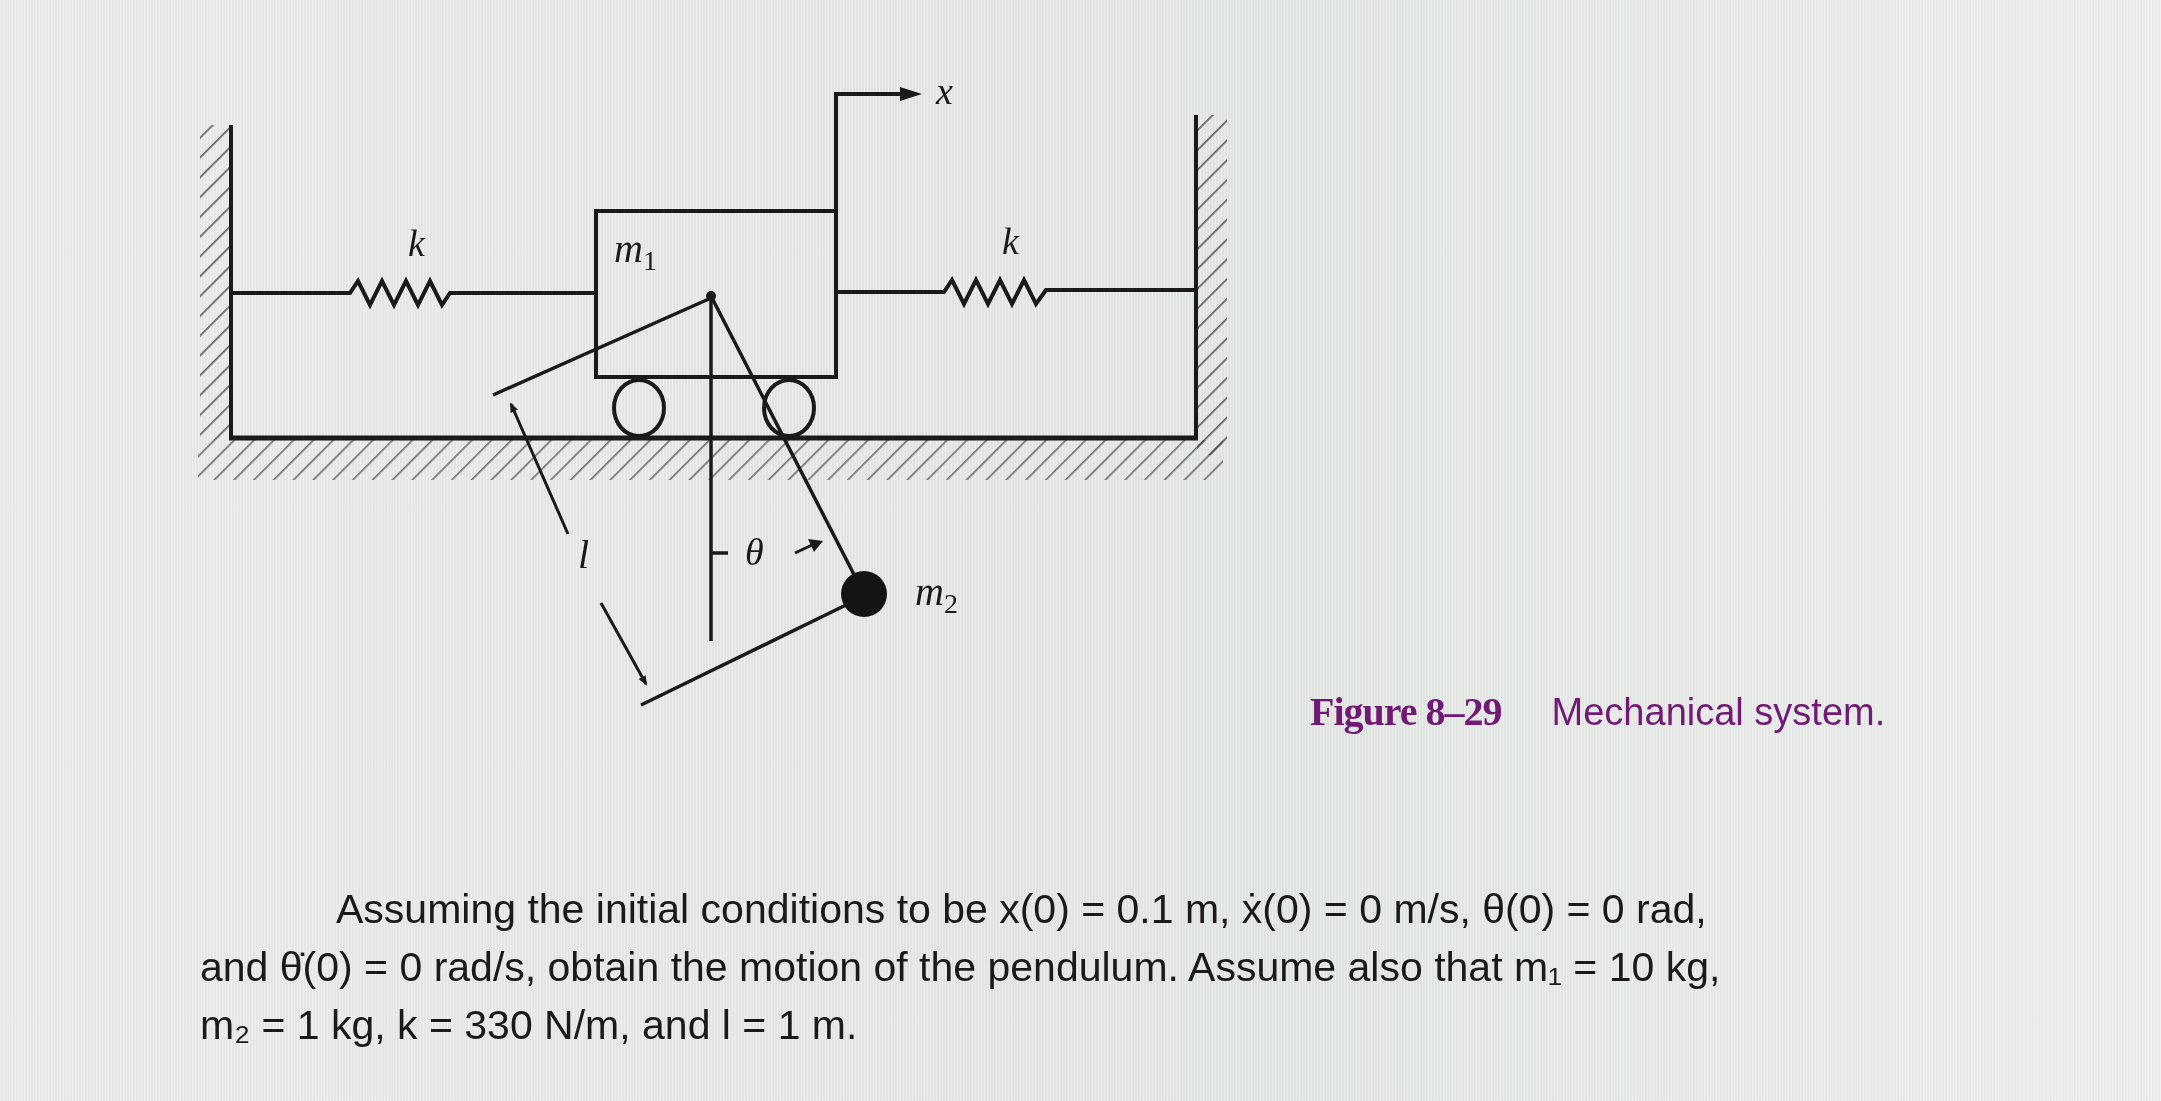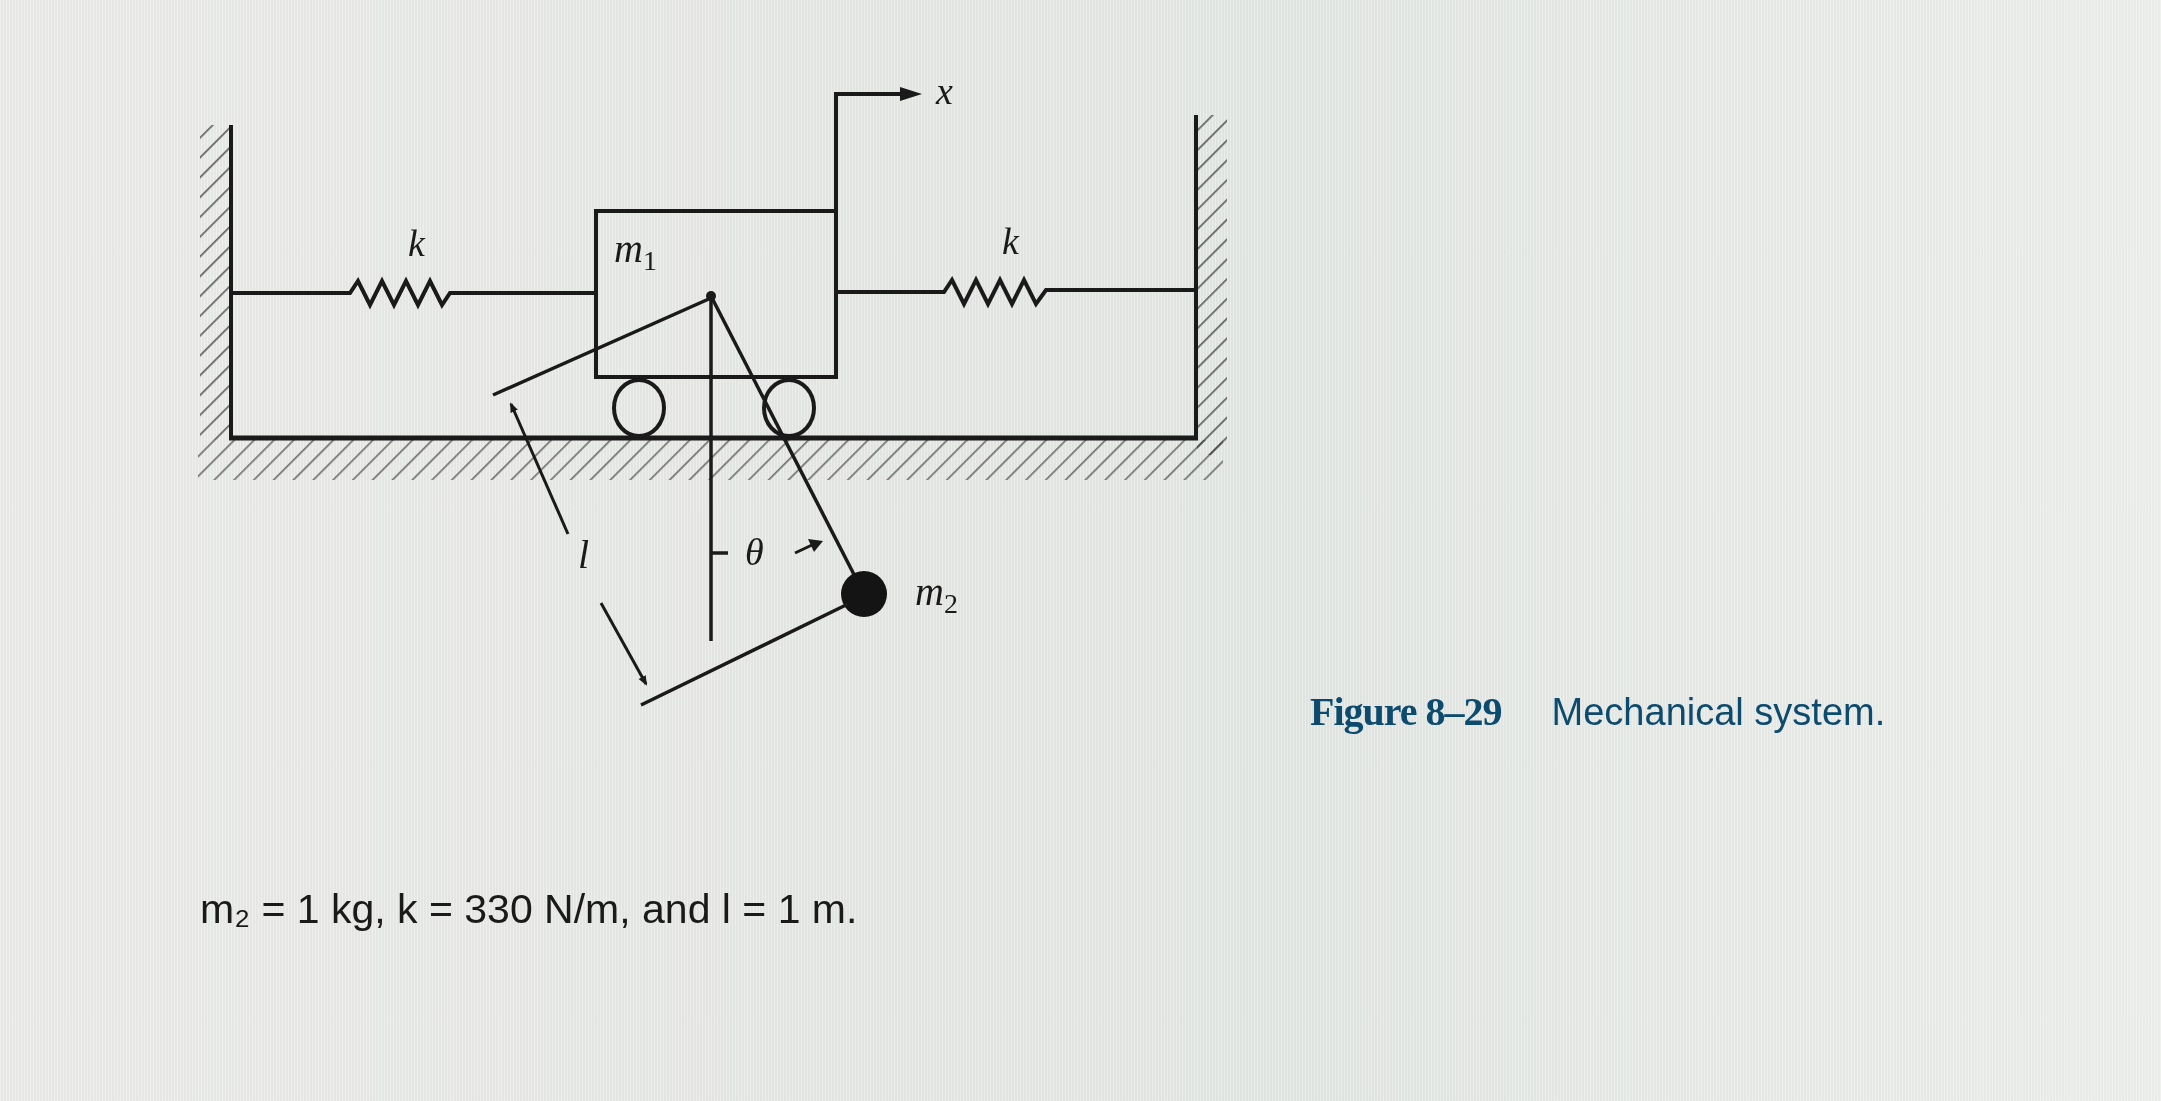--- a/index.html
+++ b/index.html
@@ -9,21 +9,21 @@
     background-image:
       repeating-linear-gradient(90deg, rgba(255,255,255,0.35) 0px, rgba(255,255,255,0.35) 1px, rgba(0,0,0,0) 1px, rgba(0,0,0,0) 3px),
       linear-gradient(90deg, #e7e8e5 0%, #e2e4e1 40%, #dfe3e0 60%, #e9ebe8 100%);
     font-family: "Liberation Serif", "DejaVu Serif", serif;
     color: #1a1a1a;
   }
   #figure { position: absolute; left: 0; top: 0; }
   .lbl { font-family: "Liberation Serif", serif; font-style: italic; fill: #1a1a1a; }
   #caption {
     position: absolute; left: 1310px; top: 688px;
-    font-size: 40px; white-space: nowrap; color: #0c4a6e;
+    font-size: 40px; white-space: nowrap; color: #701a75;
     font-family: "Liberation Serif", serif;
   }
   #caption .num { font-weight: bold; margin-right: 40px; letter-spacing: -1px; }
   #caption .txt { font-family: "Liberation Sans", sans-serif; font-size: 38px; }
   #problem {
     position: absolute; left: 200px; top: 880px; width: 1900px;
     font-family: "Liberation Sans", sans-serif; font-size: 41px; line-height: 58px;
     color: #1a1a1a;
   }
   #problem .line { white-space: nowrap; display: block; }
@@ -113,14 +113,16 @@
     <tspan>m</tspan><tspan dy="8" font-size="28" font-style="normal">2</tspan>
   </text>
 </svg>
 
 <div id="caption">
   <span class="num">Figure 8–29</span>
   <span class="txt">Mechanical system.</span>
 </div>
 
 <div id="problem">
+  <span class="line first">Assuming the initial conditions to be x(0) = 0.1 m, ẋ(0) = 0 m/s, θ(0) = 0 rad,</span>
+  <span class="line">and θ̇(0) = 0 rad/s, obtain the motion of the pendulum. Assume also that m₁ = 10 kg,</span>
   <span class="line">m₂ = 1 kg, k = 330 N/m, and l = 1 m.</span>
 </div>
 
 </body></html>

